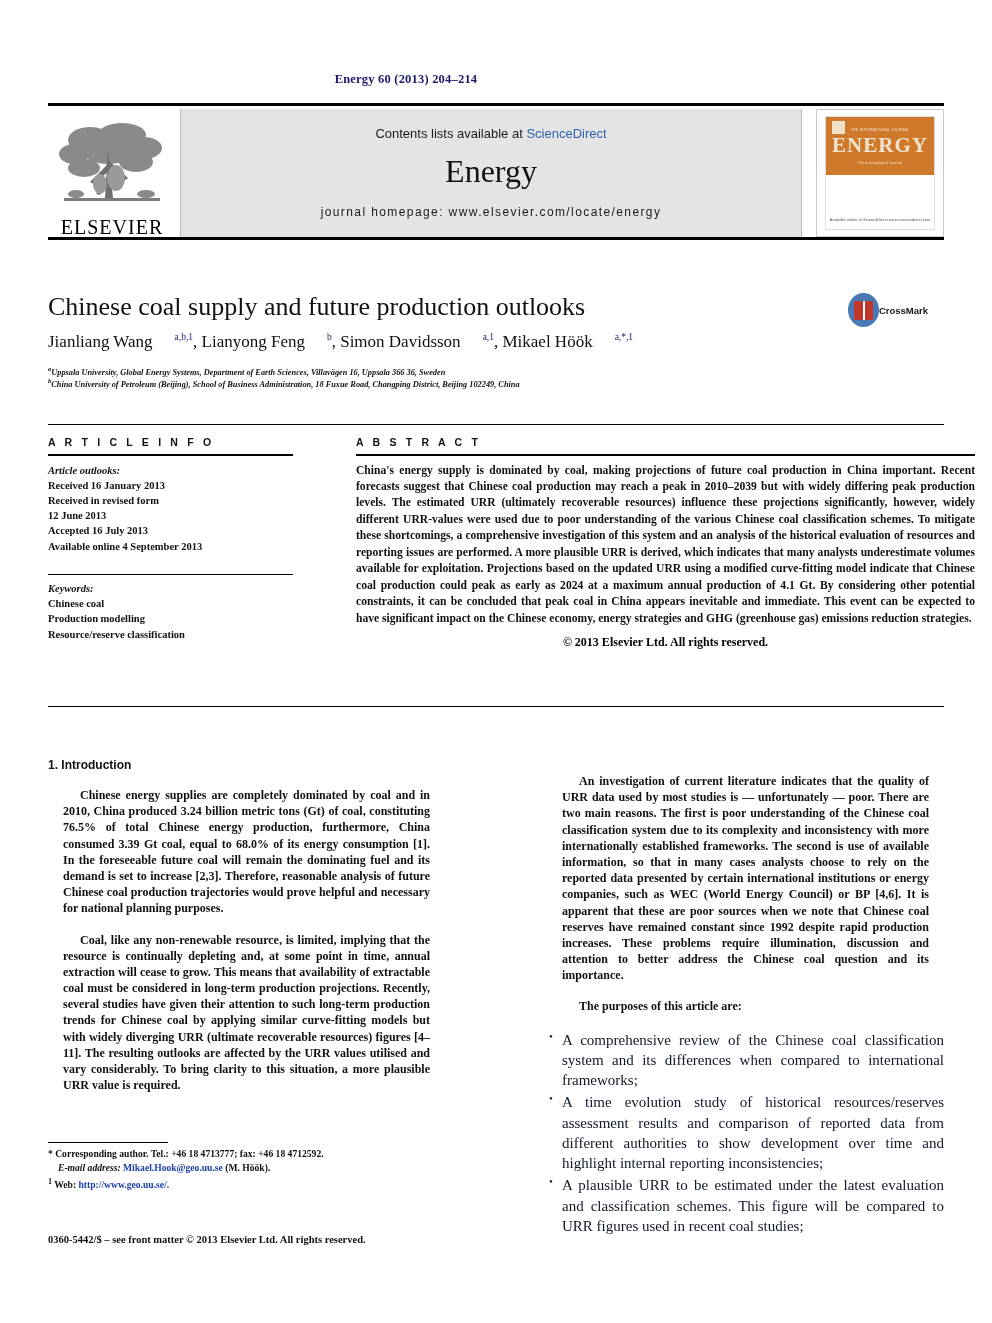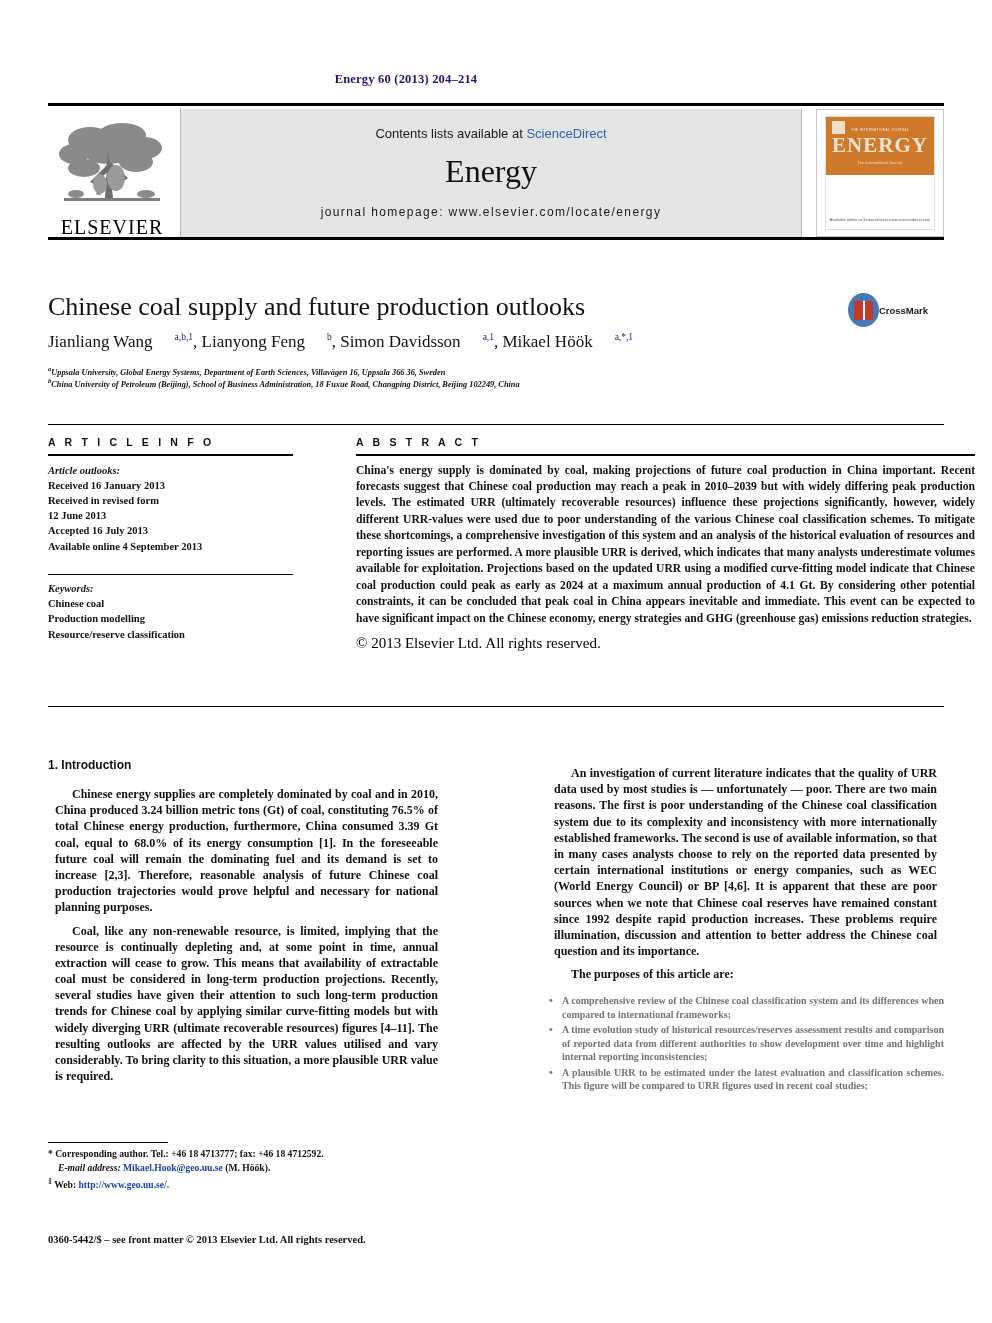--- a/index.html
+++ b/index.html
@@ -82,34 +82,34 @@
   .sec-head{font-family:"Liberation Sans",sans-serif;font-size:10.5px;font-weight:bold;
             letter-spacing:3.2px;color:#111;}
   .sec-rule{height:1.5px;background:#000;margin:6px 0 7px 0;}
 
   .info-body{font-size:10.5px;line-height:1.45;font-weight:bold;color:#111;}
   .info-body .lbl{font-style:italic;}
   .info-gap{height:16px;}
   .info-rule2{height:1.2px;background:#000;margin:4px 0 6px 0;}
 
   .abstract{font-size:11.6px;line-height:1.42;text-align:justify;font-weight:bold;color:#111;}
-  .copyright{margin-top:8px;text-align:left;font-size:15px;font-weight:normal;}
+  .copyright{margin-top:8px;text-align:center;font-size:12px;font-weight:bold;}
 
   
   .bodycols{position:absolute;top:758px;left:48px;width:896px;height:420px;}
   .bcol{position:absolute;top:0;width:397px;}
   .bcol-l{left:0;}
   .bcol-r{left:499px;}
   .h2{font-family:"Liberation Sans",sans-serif;font-size:12px;font-weight:bold;color:#111;
       margin:0 0 14px 0;}
   .p{font-size:12px;line-height:1.35;text-align:justify;font-weight:bold;color:#111;
-     margin:7px;text-indent:17px;}
+     margin:15px;text-indent:17px;}
   ul.bullets{margin:12px 0 0 0;padding:0 0 0 15px;list-style:none;}
-  ul.bullets li{font-size:10px;line-height:1.35;text-align:justify;font-weight:bold;
-                color:#737373;margin-bottom:2px;position:relative;}
+  ul.bullets li{font-size:15px;line-height:1.35;text-align:justify;font-weight:normal;
+                color:#0f172a;margin-bottom:2px;position:relative;}
   ul.bullets li:before{content:"\2022";position:absolute;left:-13px;top:-1px;font-size:11px;}
 
   
   .foot{position:absolute;top:1142px;left:48px;width:397px;}
   .foot-rule{width:120px;height:1px;background:#000;margin-bottom:4px;}
   .foot-line{font-size:9.6px;line-height:1.5;font-weight:bold;color:#111;padding-left:12px;text-indent:-12px;}
   .foot-line .lnk{color:#1a3faa;}
   .foot-line .it{font-style:italic;}
 
   .imprint{position:absolute;top:1232px;left:48px;width:500px;

